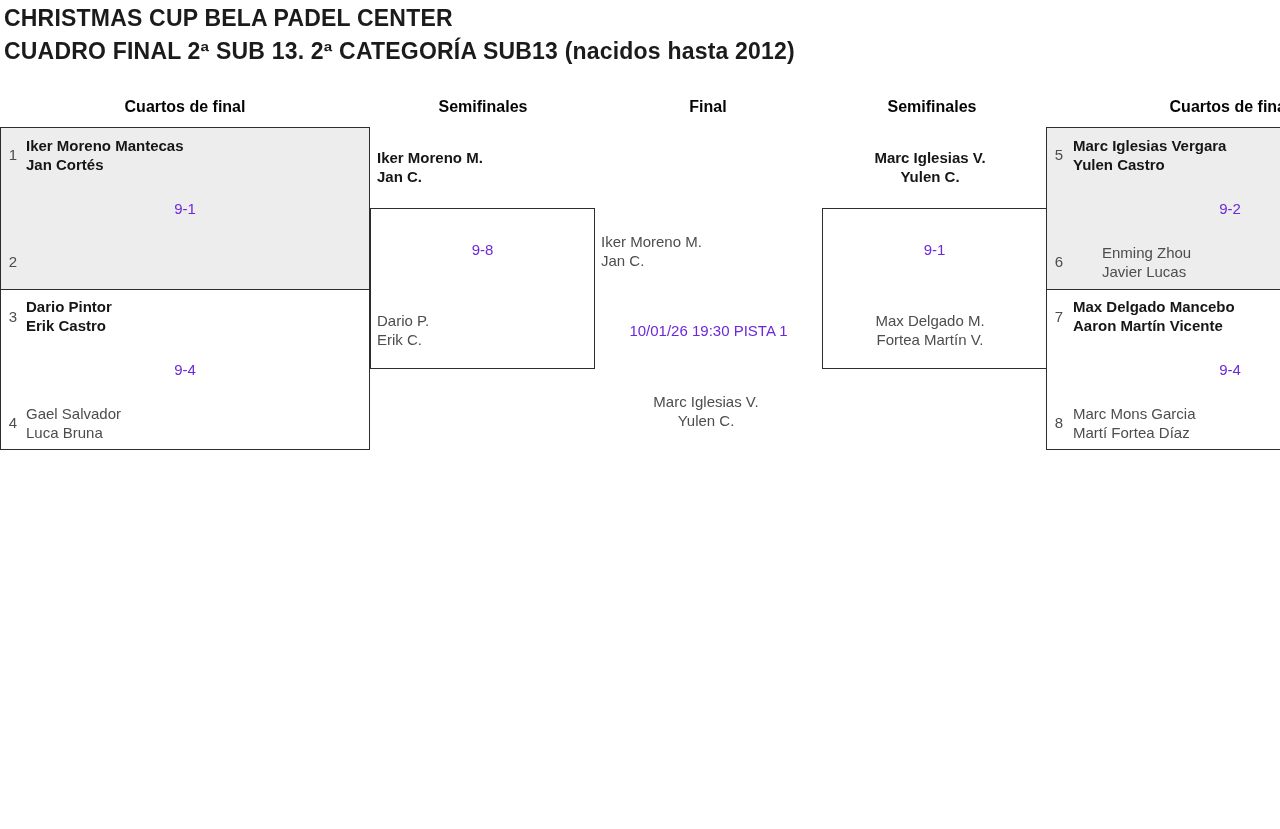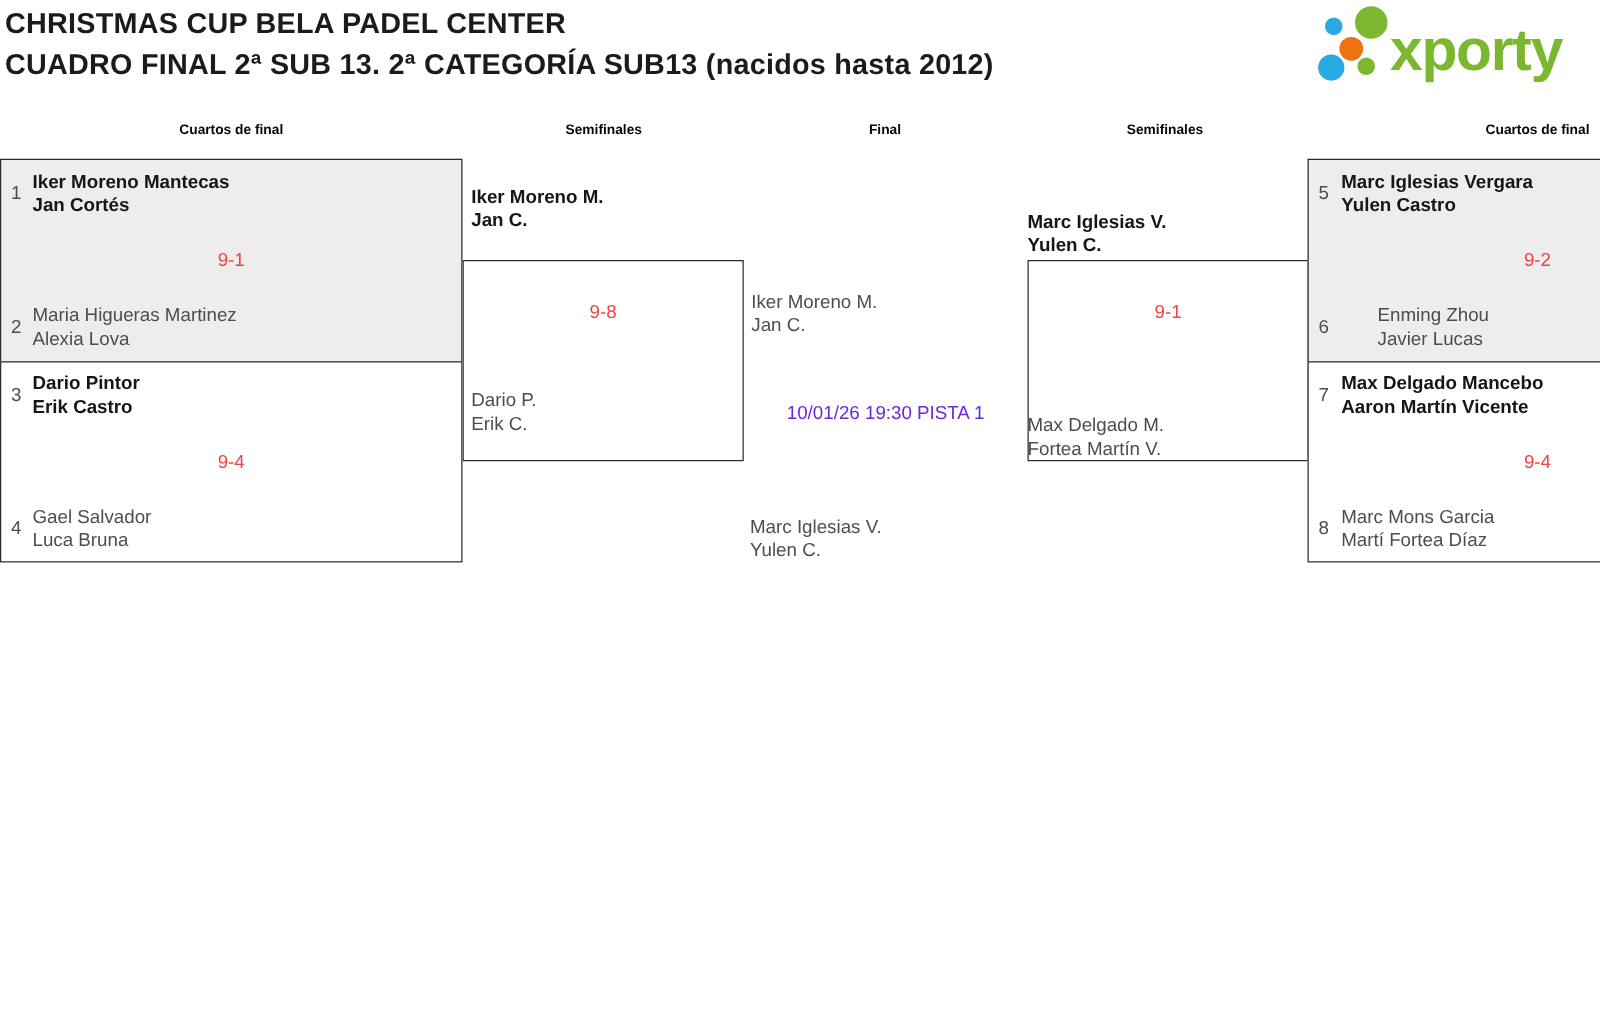--- a/index.html
+++ b/index.html
@@ -8,61 +8,51 @@
     background:#ffffff;font-family:"Liberation Sans",sans-serif;
     -webkit-font-smoothing:antialiased;
   }
   .title{
     position:absolute;left:4px;top:2px;font-size:23px;font-weight:bold;
     line-height:33px;color:#1b1b1b;letter-spacing:0.2px;white-space:nowrap;
   }
   .logo{position:absolute;left:1048px;top:2px;width:232px;height:66px;}
   .round-header{
     position:absolute;top:98px;width:300px;text-align:center;
-    font-size:11px;font-weight:bold;color:#050505;white-space:nowrap;
+    font-size:16px;font-weight:bold;color:#050505;white-space:nowrap;
   }
   .box{position:absolute;border:1px solid #2d2d2d;box-sizing:border-box;}
   .box.shade{background:#ededed;}
   .box.plain{background:#ffffff;}
   .team{
     position:absolute;font-size:15px;line-height:19px;white-space:nowrap;
   }
   .team.bold{font-weight:bold;color:#161616;}
   .team.reg{color:#4d4d4d;}
-  .team.alignr{text-align:left;margin-top:20px;}
+  .team.alignr{text-align:center;}
   .seed{
     position:absolute;width:16px;text-align:center;font-size:15px;color:#4d4d4d;
   }
   .score{
-    position:absolute;text-align:center;font-size:15px;color:#ef4444;white-space:nowrap;
+    position:absolute;text-align:center;font-size:15px;color:#6d28d9;white-space:nowrap;
   }
   .schedule{
     position:absolute;text-align:center;font-size:15px;color:#6d28d9;white-space:nowrap;
   }
 </style>
 </head>
 <body>
 
 <div class="canvas">
 
   <div class="title">
     <div>CHRISTMAS CUP BELA PADEL CENTER</div>
     <div>CUADRO FINAL 2ª SUB 13. 2ª CATEGORÍA SUB13 (nacidos hasta 2012)</div>
   </div>
 
-  <div class="logo">
-    <svg width="232" height="66" viewBox="0 0 232 66" xmlns="http://www.w3.org/2000/svg">
-      <circle cx="19" cy="19" r="7" fill="#29abe2"></circle>
-      <circle cx="49" cy="16" r="13" fill="#7cb82f"></circle>
-      <circle cx="33" cy="37" r="9.5" fill="#ee7211"></circle>
-      <circle cx="17" cy="52" r="10.5" fill="#29abe2"></circle>
-      <circle cx="45" cy="51" r="7" fill="#7cb82f"></circle>
-      <text x="64" y="54" font-family="Liberation Sans, sans-serif" font-size="47" font-weight="bold" letter-spacing="-1" fill="#7cb82f">xporty</text>
-    </svg>
-  </div>
 
   <div class="round-header" style="left:35px;">Cuartos de final</div>
   <div class="round-header" style="left:333px;">Semifinales</div>
   <div class="round-header" style="left:558px;">Final</div>
   <div class="round-header" style="left:782px;">Semifinales</div>
   <div class="round-header" style="left:1080px;">Cuartos de final</div>
 
   <div class="box shade" style="left:0;top:127px;width:370px;height:163px;"></div>
   <div class="box plain" style="left:0;top:289px;width:370px;height:161px;"></div>
   <div class="box plain" style="left:370px;top:208px;width:225px;height:161px;"></div>
@@ -70,24 +60,20 @@
   <div class="box shade" style="left:1046px;top:127px;width:372px;height:163px;"></div>
   <div class="box plain" style="left:1046px;top:289px;width:372px;height:161px;"></div>
 
   <div class="seed" style="left:5px;top:146px;">1</div>
   <div class="team bold" style="left:26px;top:136px;">
     <div>Iker Moreno Mantecas</div>
     <div>Jan Cortés</div>
   </div>
   <div class="score" style="left:0;width:370px;top:200px;">9-1</div>
   <div class="seed" style="left:5px;top:253px;">2</div>
-  <div class="team reg" style="left:26px;top:243px;">
-    <div>Maria Higueras Martinez</div>
-    <div>Alexia Lova</div>
-  </div>
 
   <div class="seed" style="left:5px;top:308px;">3</div>
   <div class="team bold" style="left:26px;top:297px;">
     <div>Dario Pintor</div>
     <div>Erik Castro</div>
   </div>
   <div class="score" style="left:0;width:370px;top:361px;">9-4</div>
   <div class="seed" style="left:5px;top:414px;">4</div>
   <div class="team reg" style="left:26px;top:404px;">
     <div>Gael Salvador</div>

